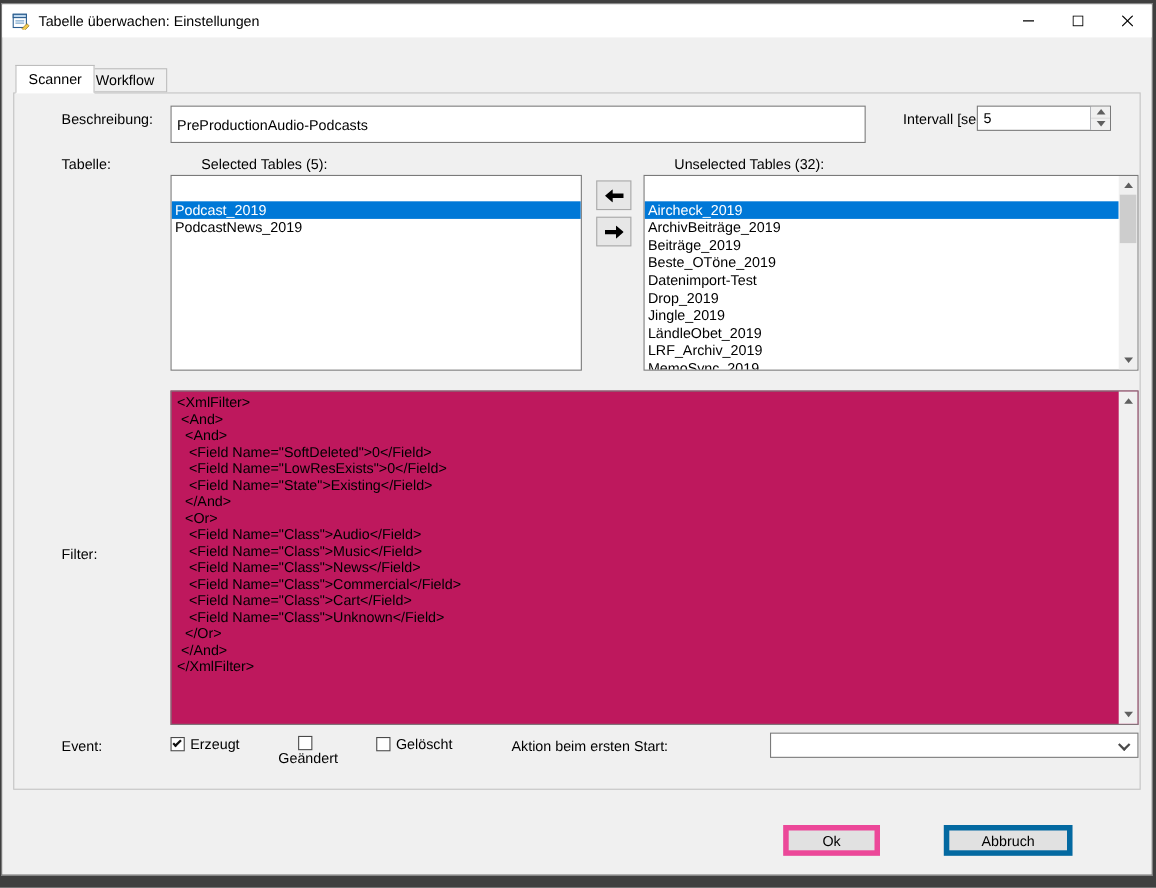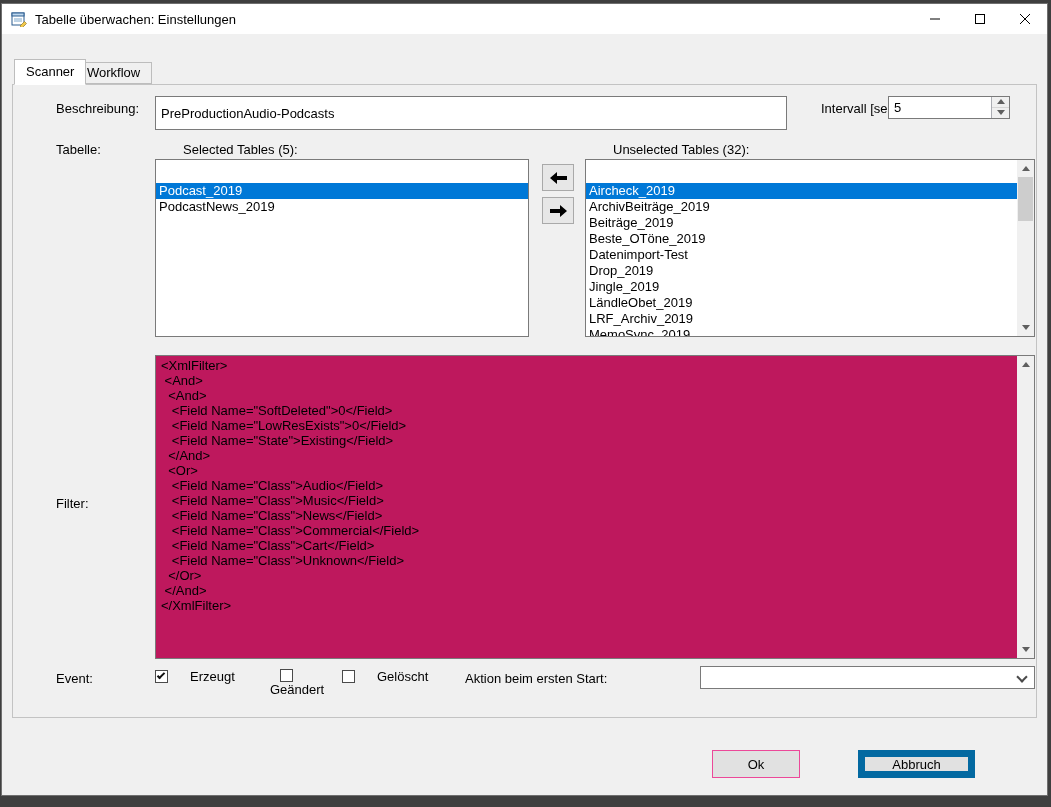--- a/index.html
+++ b/index.html
@@ -62,30 +62,30 @@
   .arrow-btn { position:absolute; left:540px; width:32px; height:27px; background:#e7e7e7; border:1px solid #a9a9a9; display:flex; align-items:center; justify-content:center; }
 
   
   .filterbox { position:absolute; background:#be185d; border:1px solid #7a7a7a; }
   .filtertext { position:absolute; left:5px; top:2px; right:20px; bottom:2px; white-space:pre; font-size:13px; line-height:15px; overflow:hidden; }
 
   
   .cb-field { position:absolute; display:flex; align-items:center; }
   .cb-box { width:13px; height:13px; background:#fff; border:1px solid #4a4a4a; position:relative; flex:0 0 auto; }
   .cb-check { position:absolute; left:1px; top:2px; width:8px; height:4px; border-left:2px solid #101010; border-bottom:2px solid #101010; transform:rotate(-45deg); }
-  .cb-label { margin-left:22px; white-space:nowrap;text-align:right; }
+  .cb-label { margin-left:5px; white-space:nowrap;text-align:right; }
 
   
   .combo { position:absolute; background:#fff; border:1px solid #7a7a7a; }
   .combo-value { position:absolute; left:6px; top:0; line-height:21px; white-space:nowrap; }
   .combo-chev { position:absolute; right:8px; top:6px; width:8px; height:8px; border-right:2px solid #4a4a4a; border-bottom:2px solid #4a4a4a; transform:rotate(45deg); }
 
   
-  .btn { position:absolute; background:#e1e1e1; border:7px solid #0369a1; display:flex; align-items:center; justify-content:center; font-size:13px; }
-  .btn-default { border:1px solid #ec4899; }
+  .btn { position:absolute; background:#e1e1e1; border:5px solid #0369a1; display:flex; align-items:center; justify-content:center; font-size:13px; }
+  .btn-default { border:5px solid #ec4899; }
 </style>
 </head>
 <body>
 
 <div class="dialog">
 
   <div class="titlebar">
     <svg class="title-icon" viewBox="0 0 16 16">
       <rect x="1" y="2" width="12" height="12" fill="#ffffff" stroke="#2b5d8f"></rect>
       <rect x="1" y="2" width="12" height="3" fill="#bdd7ee" stroke="#2b5d8f"></rect>

